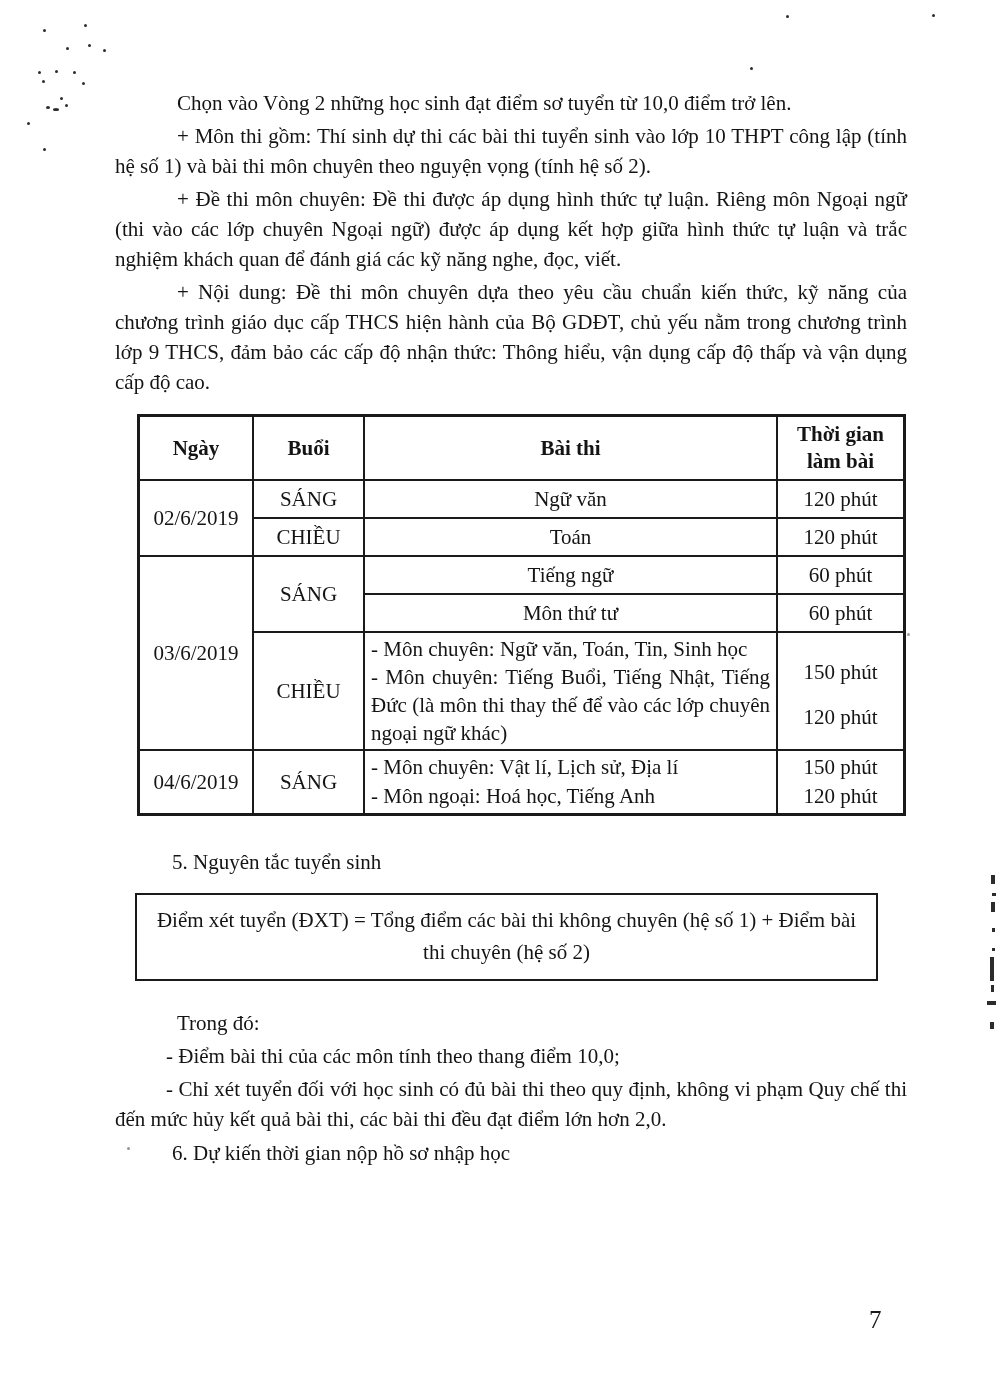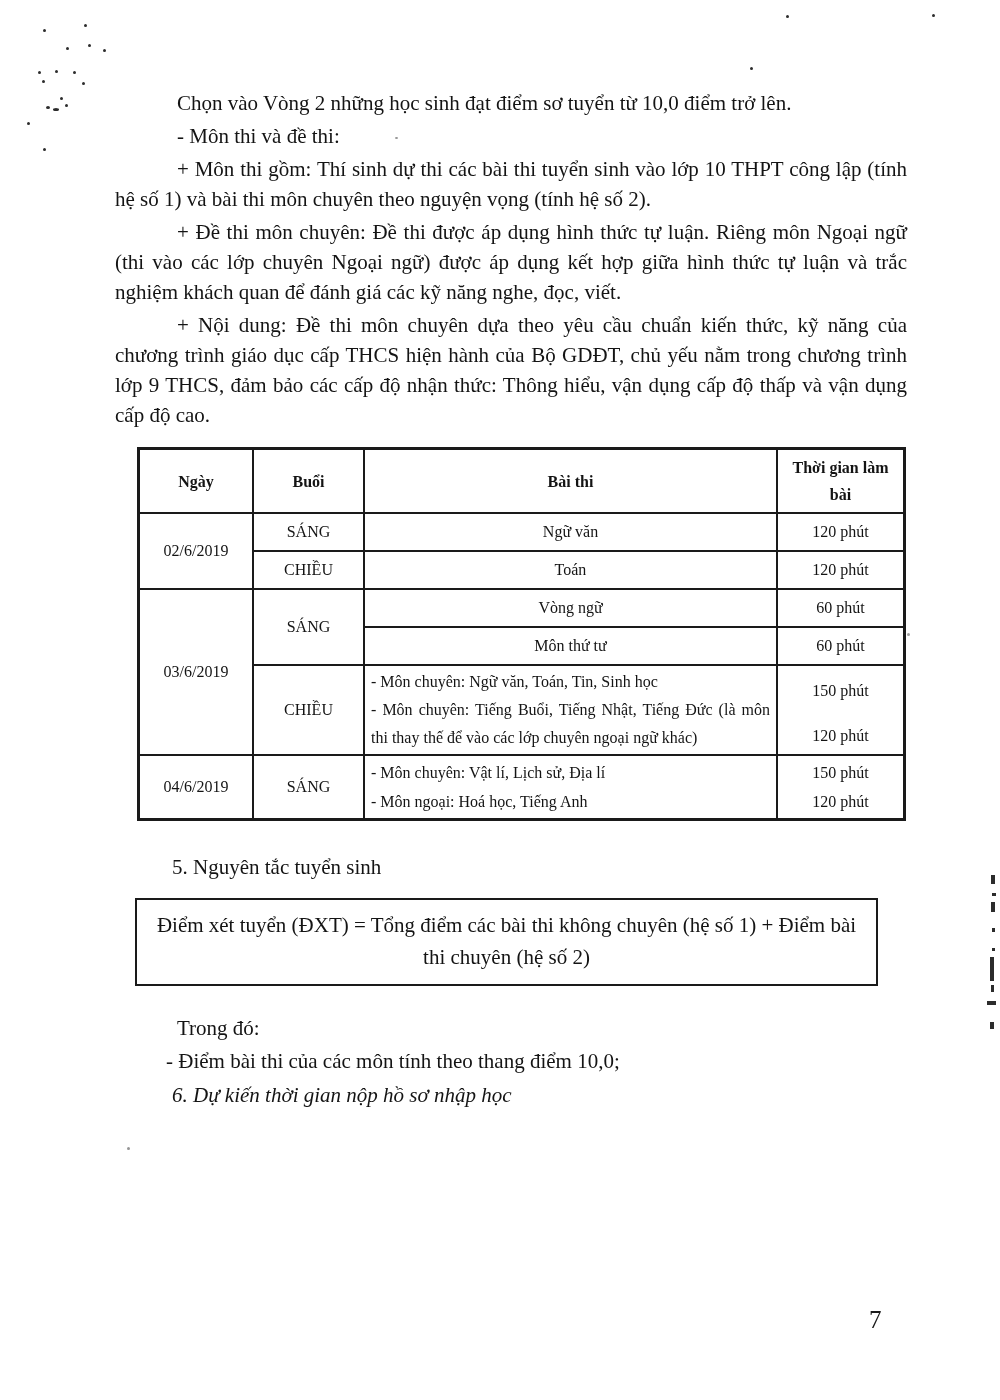--- a/index.html
+++ b/index.html
@@ -19,21 +19,21 @@
   }
   .para{margin:0 0 3px 0;text-indent:62px;}
   .para.bullet{text-indent:51px;}
   .para.heading{text-indent:57px;}
 
   
   table.exam{
     border-collapse:collapse;
     margin:17px 0 0 22px;
     width:745px;
-    font-size:16px;
+    font-size:21px;
     line-height:28px;
     table-layout:fixed;
   }
   table.exam{border:3px solid #1a1a1a;}
   table.exam th, table.exam td{
     border:2px solid #1a1a1a;
     text-align:center;
     vertical-align:middle;
     padding:2px 6px;
     overflow:hidden;
@@ -59,40 +59,39 @@
     box-sizing:border-box;
     border:2px solid #1a1a1a;
     text-align:center;
     text-indent:0;
     padding:9px 18px 11px 18px;
     line-height:32px;
   }
 
   .mt-sec5{margin-top:31px;}
   .mt-trongdo{margin-top:27px;}
-  .mt-sec6{margin-top:4px;font-style:italic;}
+  .mt-sec6{margin-top:4px;}
 
   .page-number{
     position:absolute;left:869px;top:1306px;
     font-size:25px;color:#1a1a1a;
   }
 
   
   .spk{position:absolute;background:#2c2c2c;border-radius:50%;}
   .mark{position:absolute;background:#2c2c2c;}
 </style>
 </head>
 <body>
 
 <div class="page">
 
   <div class="doc">
 
     <p class="para">Chọn vào Vòng 2 những học sinh đạt điểm sơ tuyển từ 10,0 điểm trở lên.</p>
-    <p class="para">- Môn thi và đề thi:</p>
     <p class="para">+ Môn thi gồm: Thí sinh dự thi các bài thi tuyển sinh vào lớp 10 THPT công lập (tính hệ số 1) và bài thi môn chuyên theo nguyện vọng (tính hệ số 2).</p>
     <p class="para">+ Đề thi môn chuyên: Đề thi được áp dụng hình thức tự luận. Riêng môn Ngoại ngữ (thi vào các lớp chuyên Ngoại ngữ) được áp dụng kết hợp giữa hình thức tự luận và trắc nghiệm khách quan để đánh giá các kỹ năng nghe, đọc, viết.</p>
     <p class="para">+ Nội dung: Đề thi môn chuyên dựa theo yêu cầu chuẩn kiến thức, kỹ năng của chương trình giáo dục cấp THCS hiện hành của Bộ GDĐT, chủ yếu nằm trong chương trình lớp 9 THCS, đảm bảo các cấp độ nhận thức: Thông hiểu, vận dụng cấp độ thấp và vận dụng cấp độ cao.</p>
 
     <table class="exam">
       <tbody>
           <tr class="hdr">
         <th class="c-ngay">Ngày</th>
         <th class="c-buoi">Buổi</th>
         <th class="c-bai">Bài thi</th>
@@ -105,21 +104,21 @@
         <td>120 phút</td>
       </tr>
       <tr class="row-s">
         <td>CHIỀU</td>
         <td>Toán</td>
         <td>120 phút</td>
       </tr>
       <tr class="row-s">
         <td rowspan="3">03/6/2019</td>
         <td rowspan="2">SÁNG</td>
-        <td>Vòng ngữ</td>
+        <td>Tiếng ngữ</td>
         <td>60 phút</td>
       </tr>
       <tr class="row-s">
         <td>Môn thứ tư</td>
         <td>60 phút</td>
       </tr>
       <tr>
         <td>CHIỀU</td>
         <td class="cell-left v-top">
           <div class="bai-line">- Môn chuyên: Ngữ văn, Toán, Tin,  Sinh học</div>
@@ -144,20 +143,21 @@
       </tr>
     </tbody>
       </table>
 
     <p class="para heading mt-sec5">5. Nguyên tắc tuyển sinh</p>
 
     <div class="formula-box">Điểm xét tuyển (ĐXT) = Tổng điểm các bài thi không chuyên (hệ số 1) + Điểm bài thi chuyên (hệ số 2)</div>
 
     <p class="para mt-trongdo">Trong đó:</p>
     <p class="para bullet">- Điểm bài thi của các môn tính theo thang điểm 10,0;</p>
+    <p class="para bullet">- Chỉ xét tuyển đối với học sinh có đủ bài thi theo quy định, không vi phạm Quy chế thi đến mức hủy kết quả bài thi, các bài thi đều đạt điểm lớn hơn 2,0.</p>
 
     <p class="para heading mt-sec6">6. Dự kiến thời gian nộp hồ sơ nhập học</p>
   </div>
 
   <div class="page-number">7</div>
 
   <div>
     <div class="spk" style="left:43px;top:29px;width:3px;height:3px;"></div>
     <div class="spk" style="left:84px;top:24px;width:3px;height:3px;"></div>
     <div class="spk" style="left:66px;top:47px;width:3px;height:3px;"></div>

